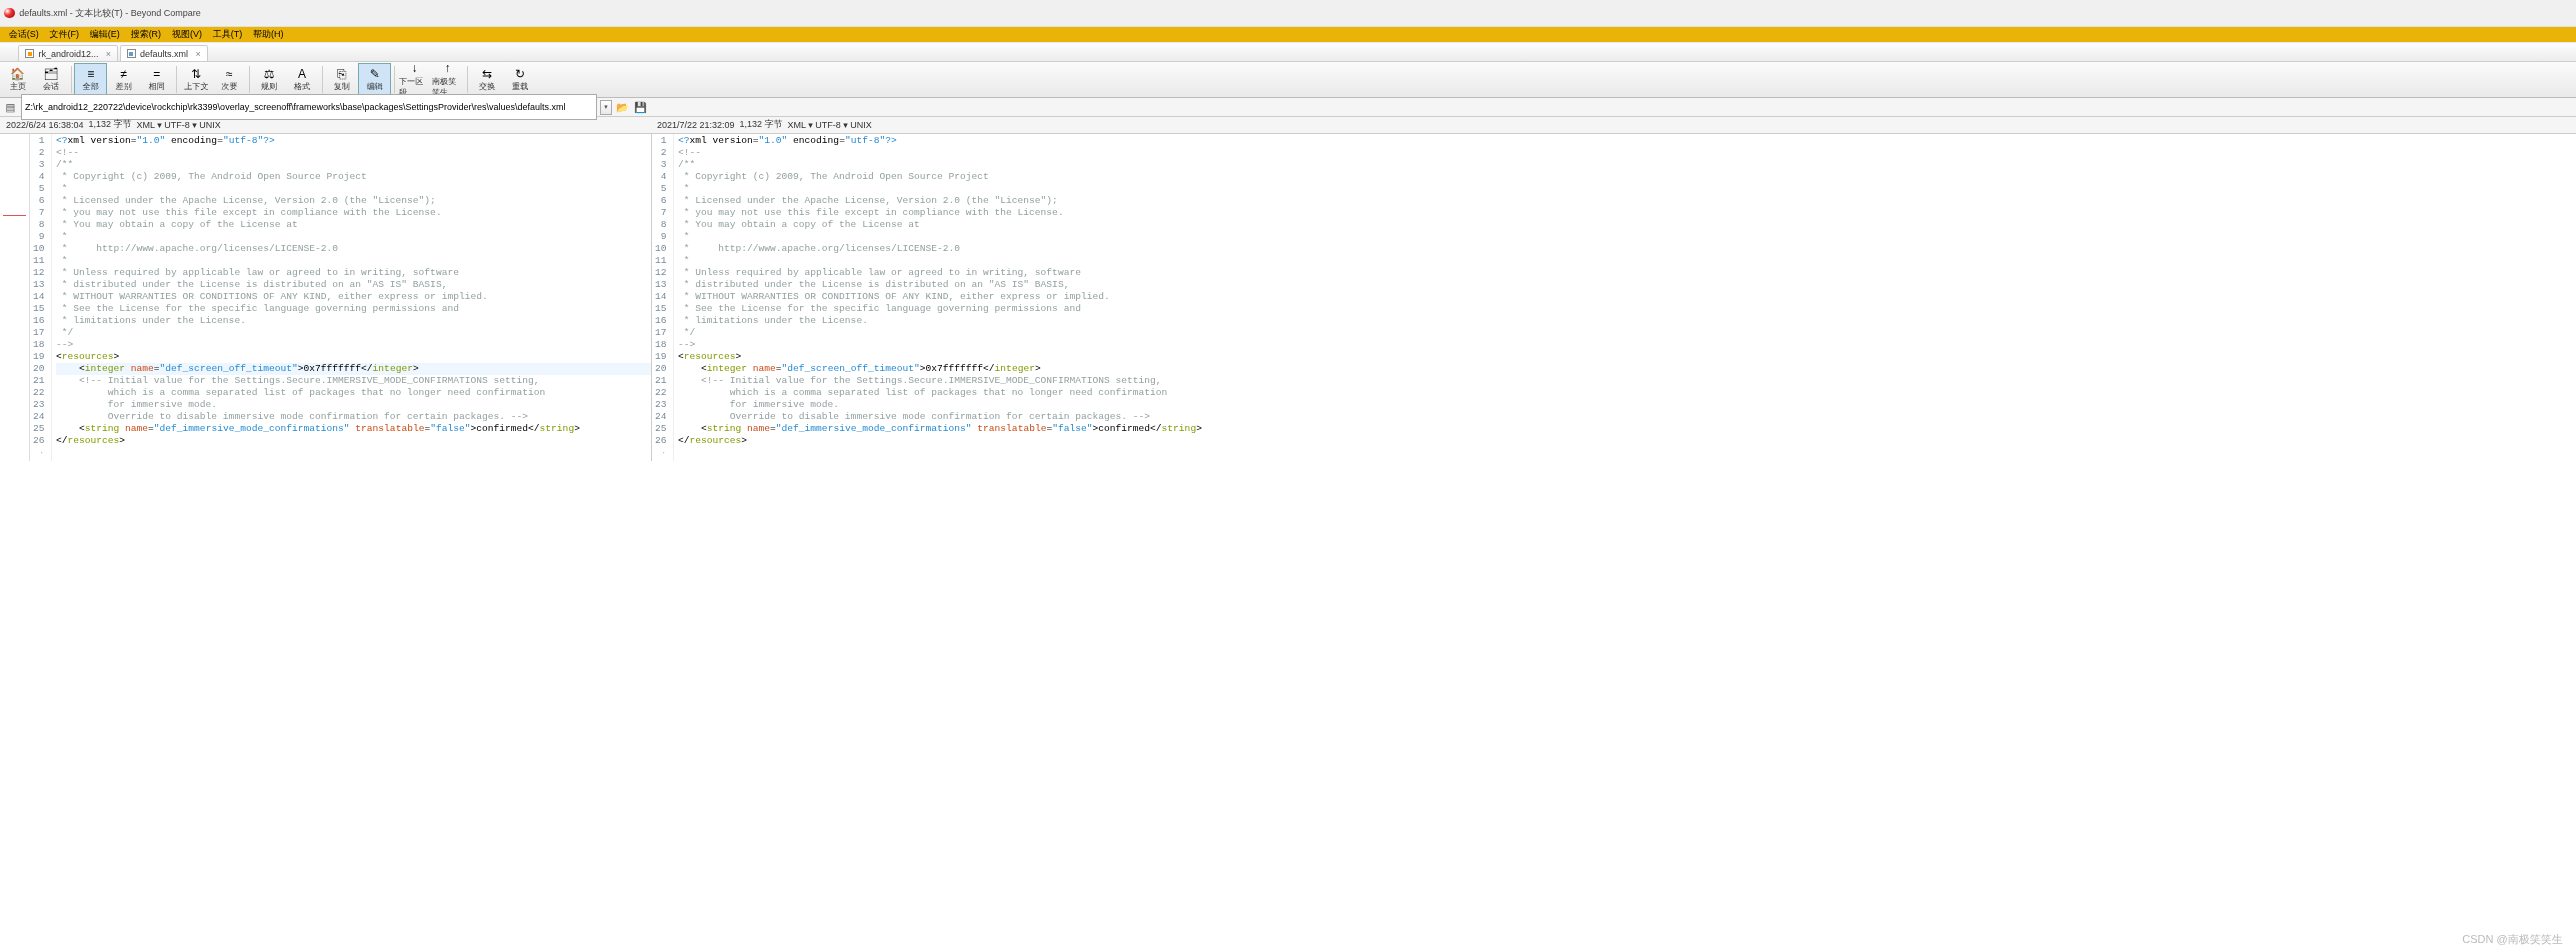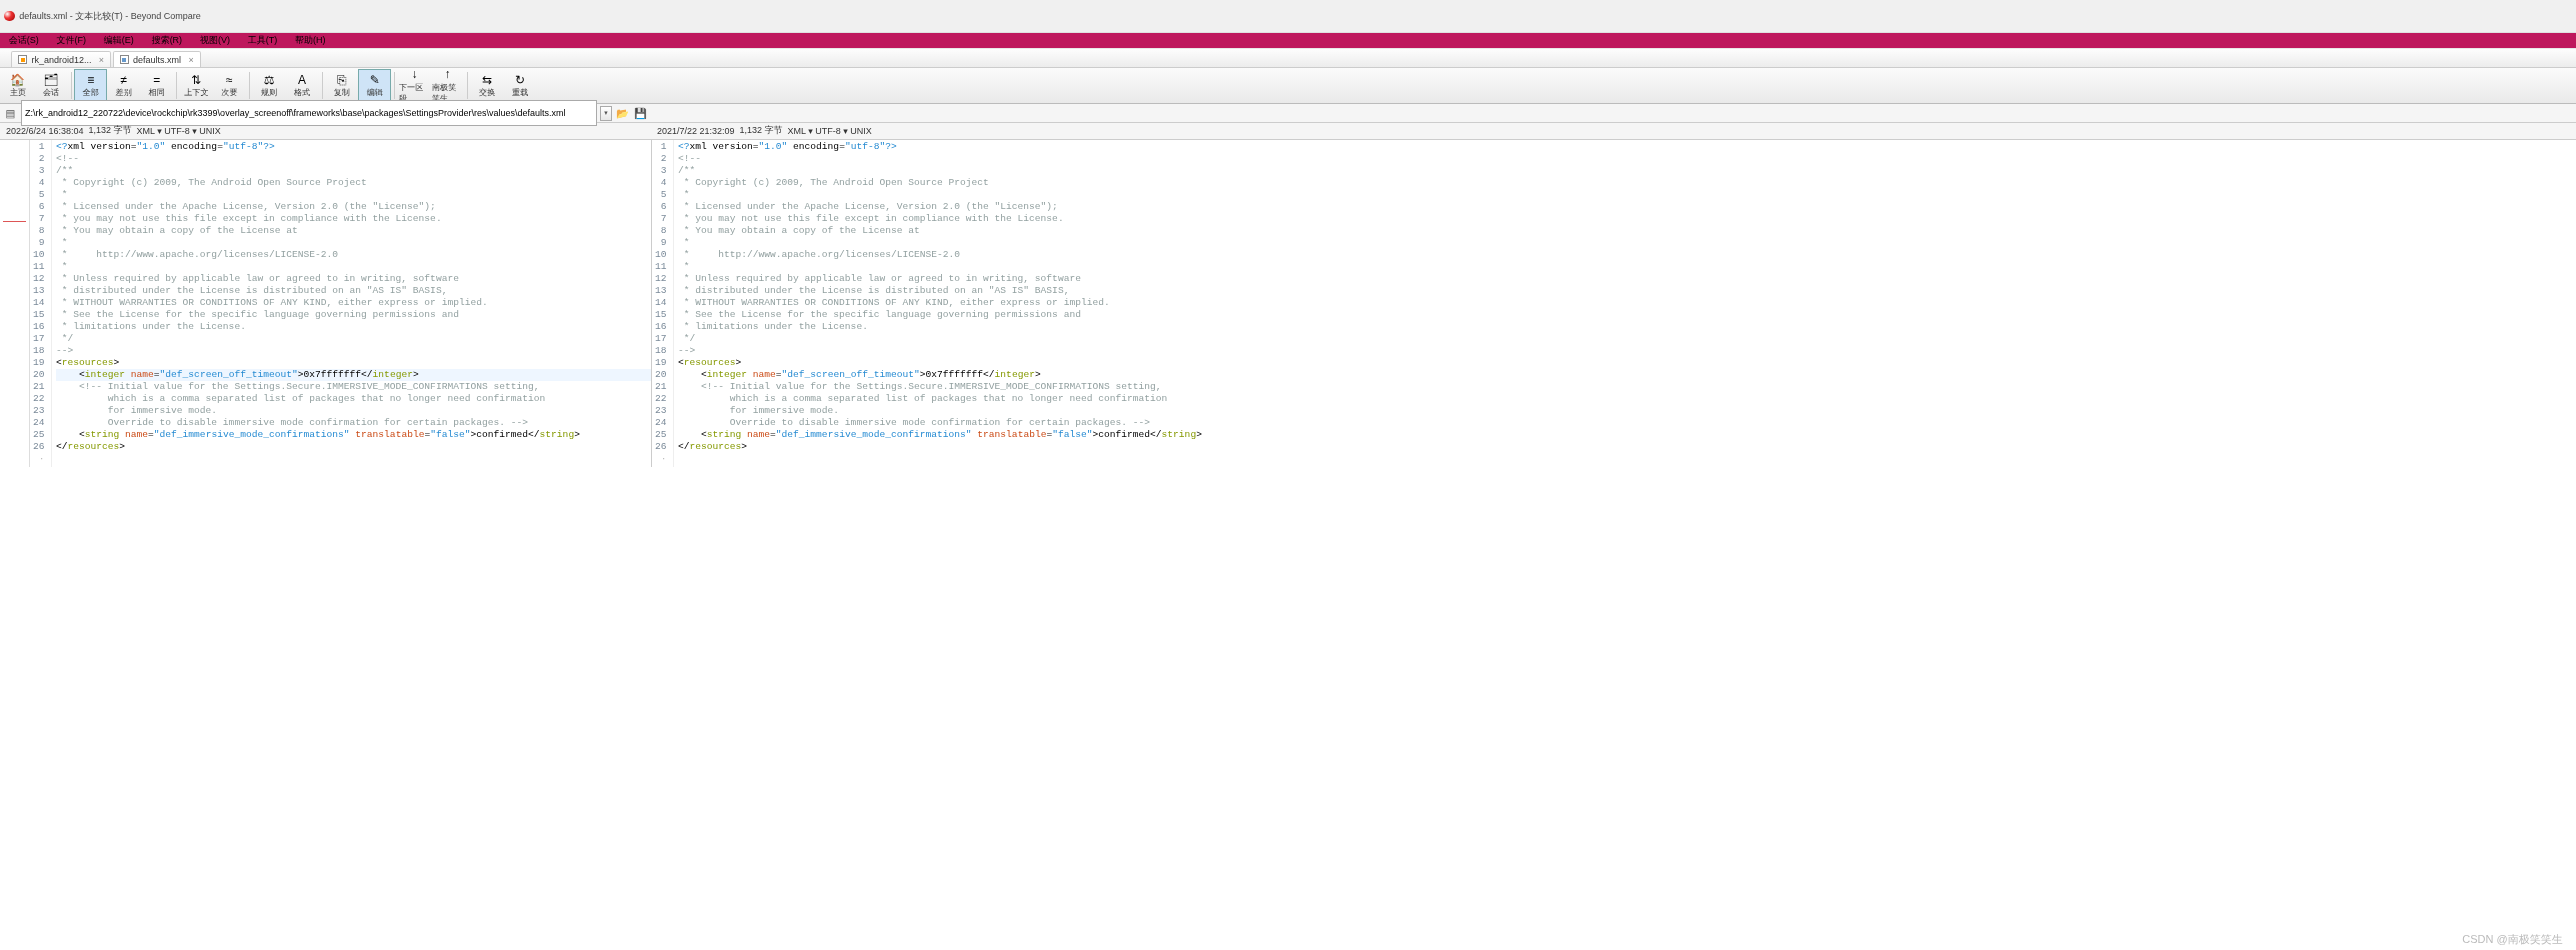--- a/index.html
+++ b/index.html
@@ -1,22 +1,22 @@
 <!DOCTYPE html>
 <html style="font-size:12px"><head>
 <meta charset="utf-8">
 <style>
   * { box-sizing: border-box; margin: 0; padding: 0; }
   body { font-family: "Microsoft YaHei", Tahoma, sans-serif; font-size: 9px; background: #fff; color: #000; user-select: none; }
-  .titlebar { height: 33px; background: #f0f0f0; display: flex; align-items: center; padding: 0 4.4px; gap: 4.4px; border-bottom: 0.7px solid #e0e0e0;}
+  .titlebar { height: 27px; background: #f0f0f0; display: flex; align-items: center; padding: 0 4.4px; gap: 4.4px; border-bottom: 0.7px solid #e0e0e0;}
   .titlebar .appicon { width: 10.4px; height: 10.4px; border-radius: 50%; background: radial-gradient(circle at 30% 30%, #fff 0, #e33 40%, #900 100%); display: inline-block;}
   .title-text { color: #444; }
-  .menubar { height: 16.3px; background: #be185d; display: flex; align-items: center; padding: 0 4.4px; gap: 9px; border-bottom: 0.7px solid #e8e8e8;}
+  .menubar { height: 16.3px; background: #eab308; display: flex; align-items: center; padding: 0 4.4px; gap: 2px; border-bottom: 0.7px solid #e8e8e8;}
   .menubar span { padding: 1.5px 4.4px; }
-  .tabbar { height: 19px; background: linear-gradient(#fdfdfd,#ececec); display:flex; align-items:flex-end; padding: 0 11px; gap:1.5px; border-bottom:0.7px solid #ccc;}
+  .tabbar { height: 19px; background: linear-gradient(#fdfdfd,#ececec); display:flex; align-items:flex-end; padding: 0 18px; gap:1.5px; border-bottom:0.7px solid #ccc;}
   .tab { height: 16.3px; background: linear-gradient(#fff,#f2f2f2); border:0.7px solid #ccc; border-bottom:none; border-radius:2.2px 2.2px 0 0; display:flex; align-items:center; padding:0 6px; gap:4.4px; font-size:9px; color:#333;}
   .tab.active { background:#fff; font-weight:normal;}
   .tab .doc-icon { width:9px; height:9px; display:inline-block; background:#fff; border:0.7px solid #888; position:relative;}
   .tab .doc-icon.orange::after{content:"";position:absolute;inset:1.5px;background:#f90;}
   .tab .doc-icon.blue::after{content:"";position:absolute;inset:1.5px;background:#69c;}
   .tab .close { color:#888; font-size:9px; margin-left:3px;}
   .toolbar { height: 36px; background: linear-gradient(#fbfbfb,#e9e9e9); border-bottom:0.7px solid #bbb; display:flex; align-items:center; padding:0 1.5px;}
   .tool { width: 33px; height: 33px; display:flex; flex-direction:column; align-items:center; justify-content:center; gap:1.5px; border:0.7px solid transparent;}
   .tool.active { background:#cfe4f7; border:0.7px solid #7aa;}
   .tool .ico { font-size:12px; line-height:1; }

